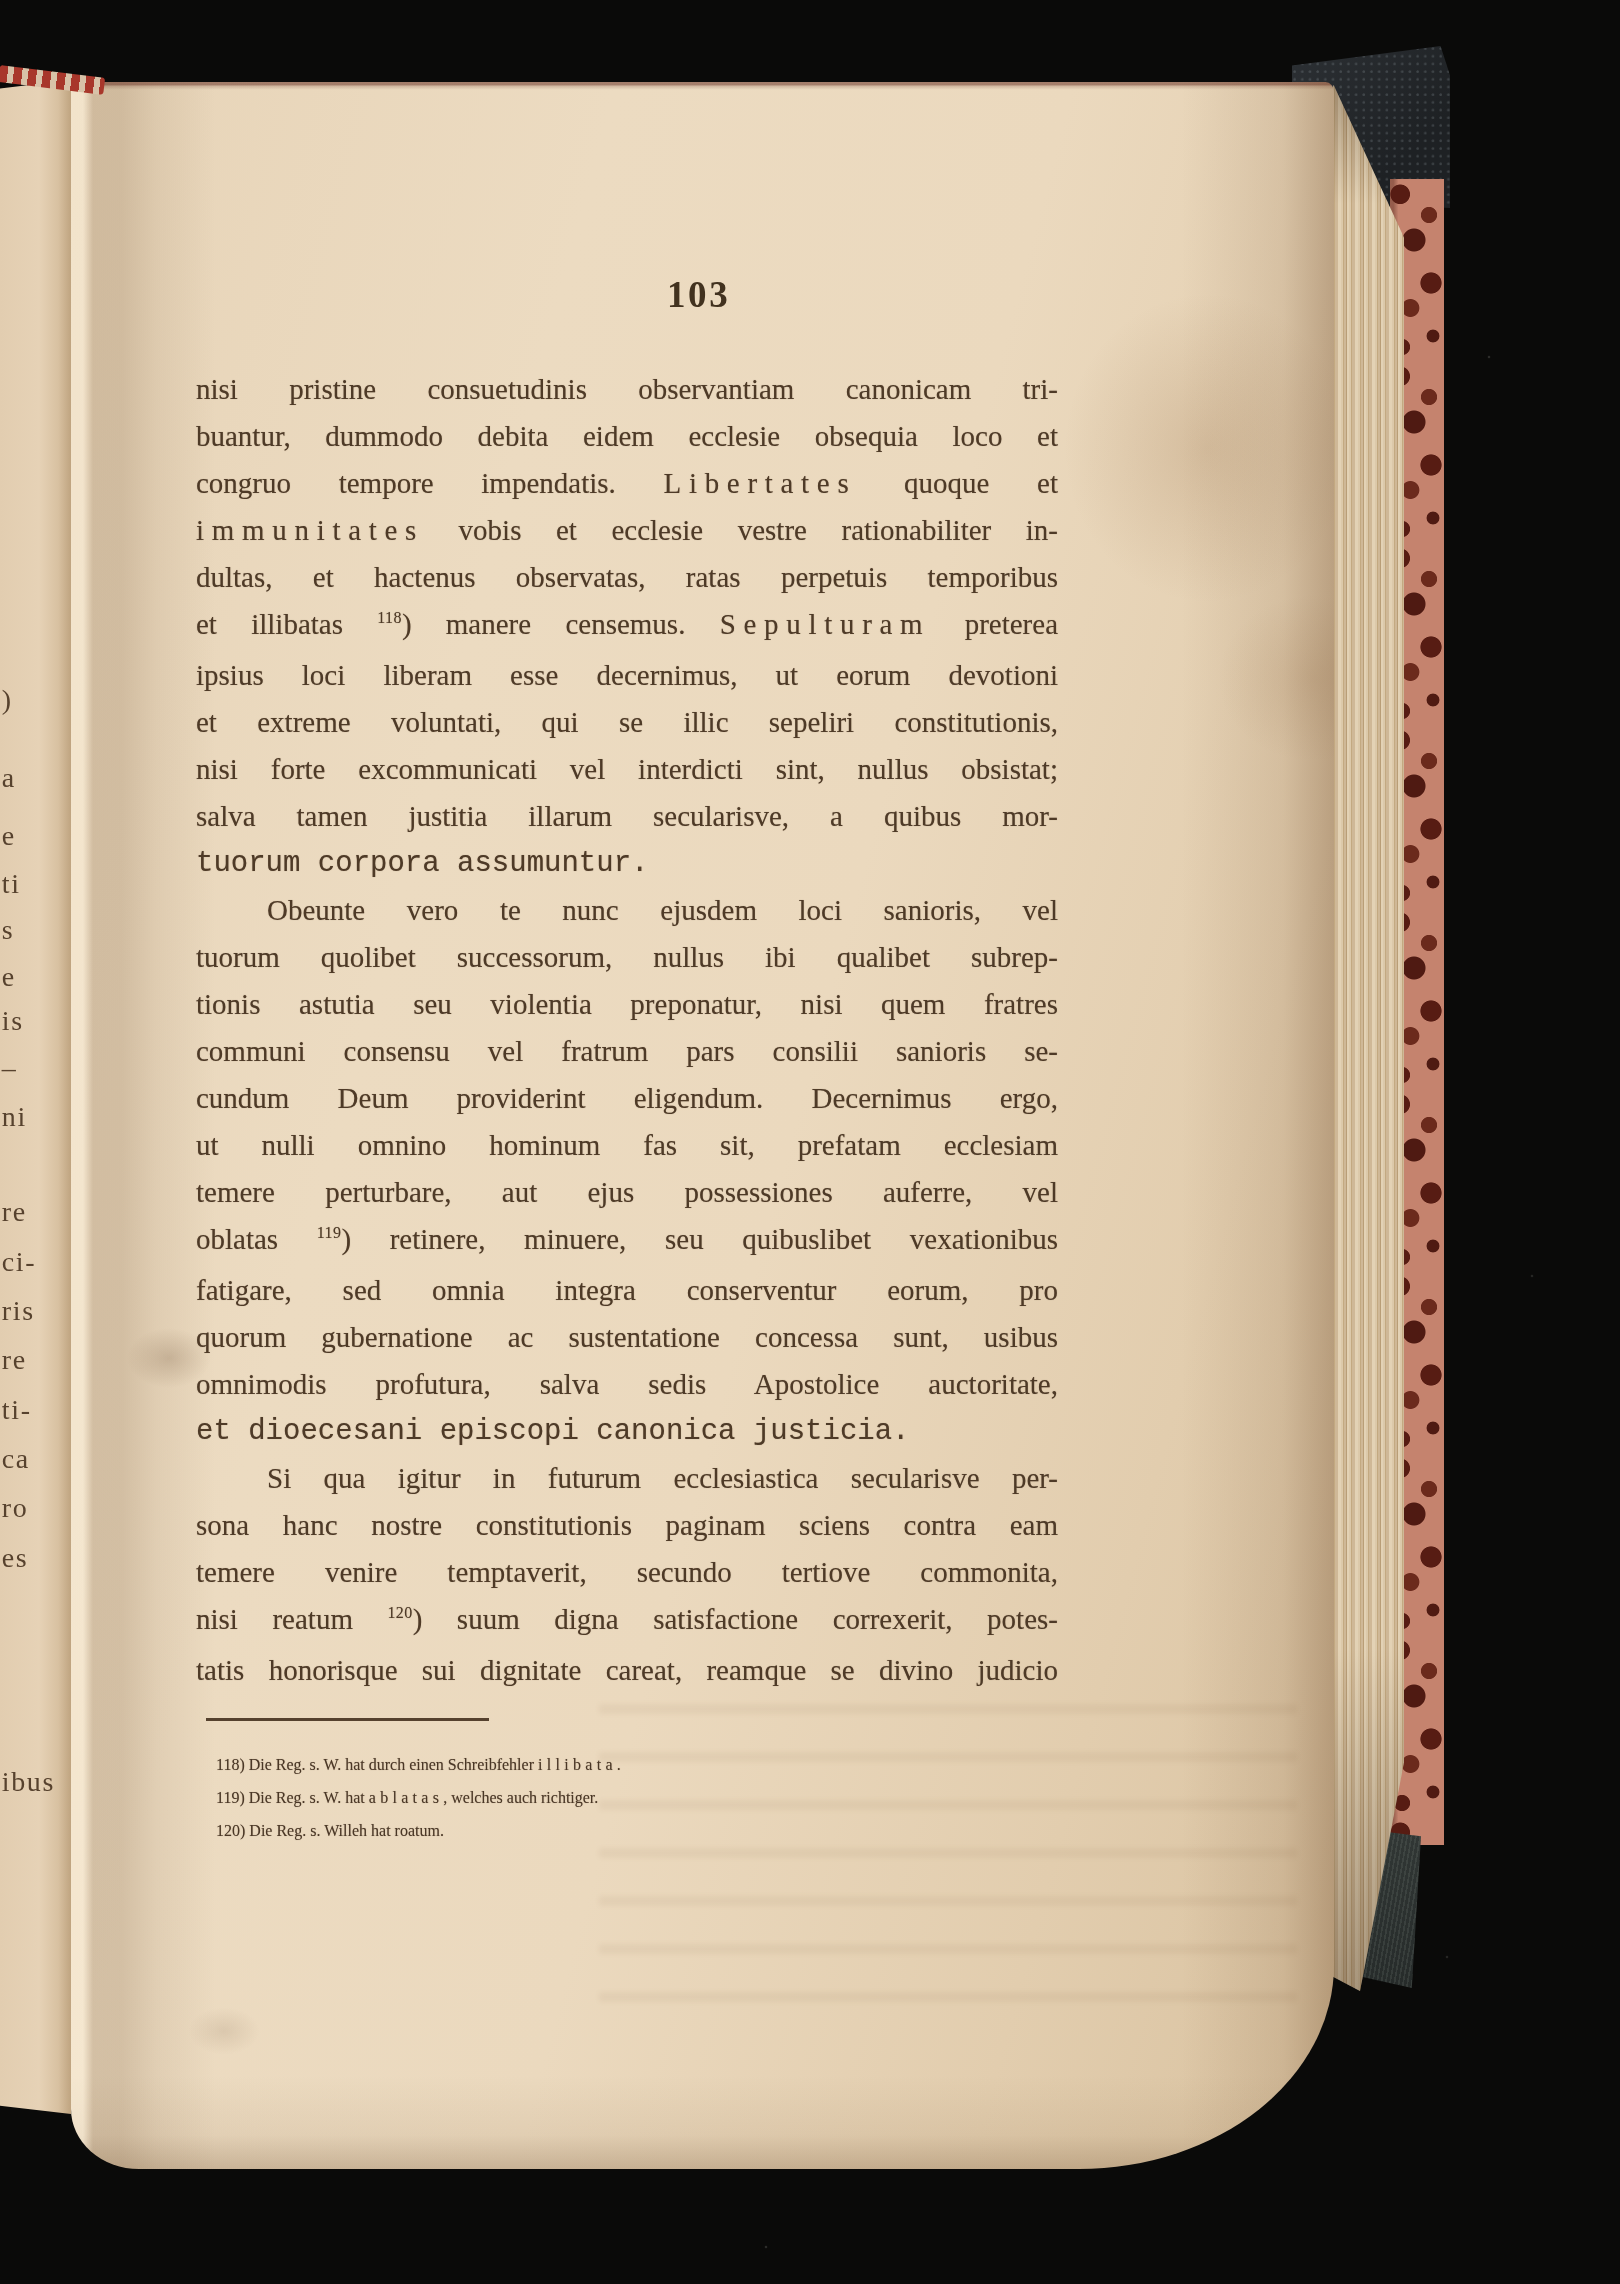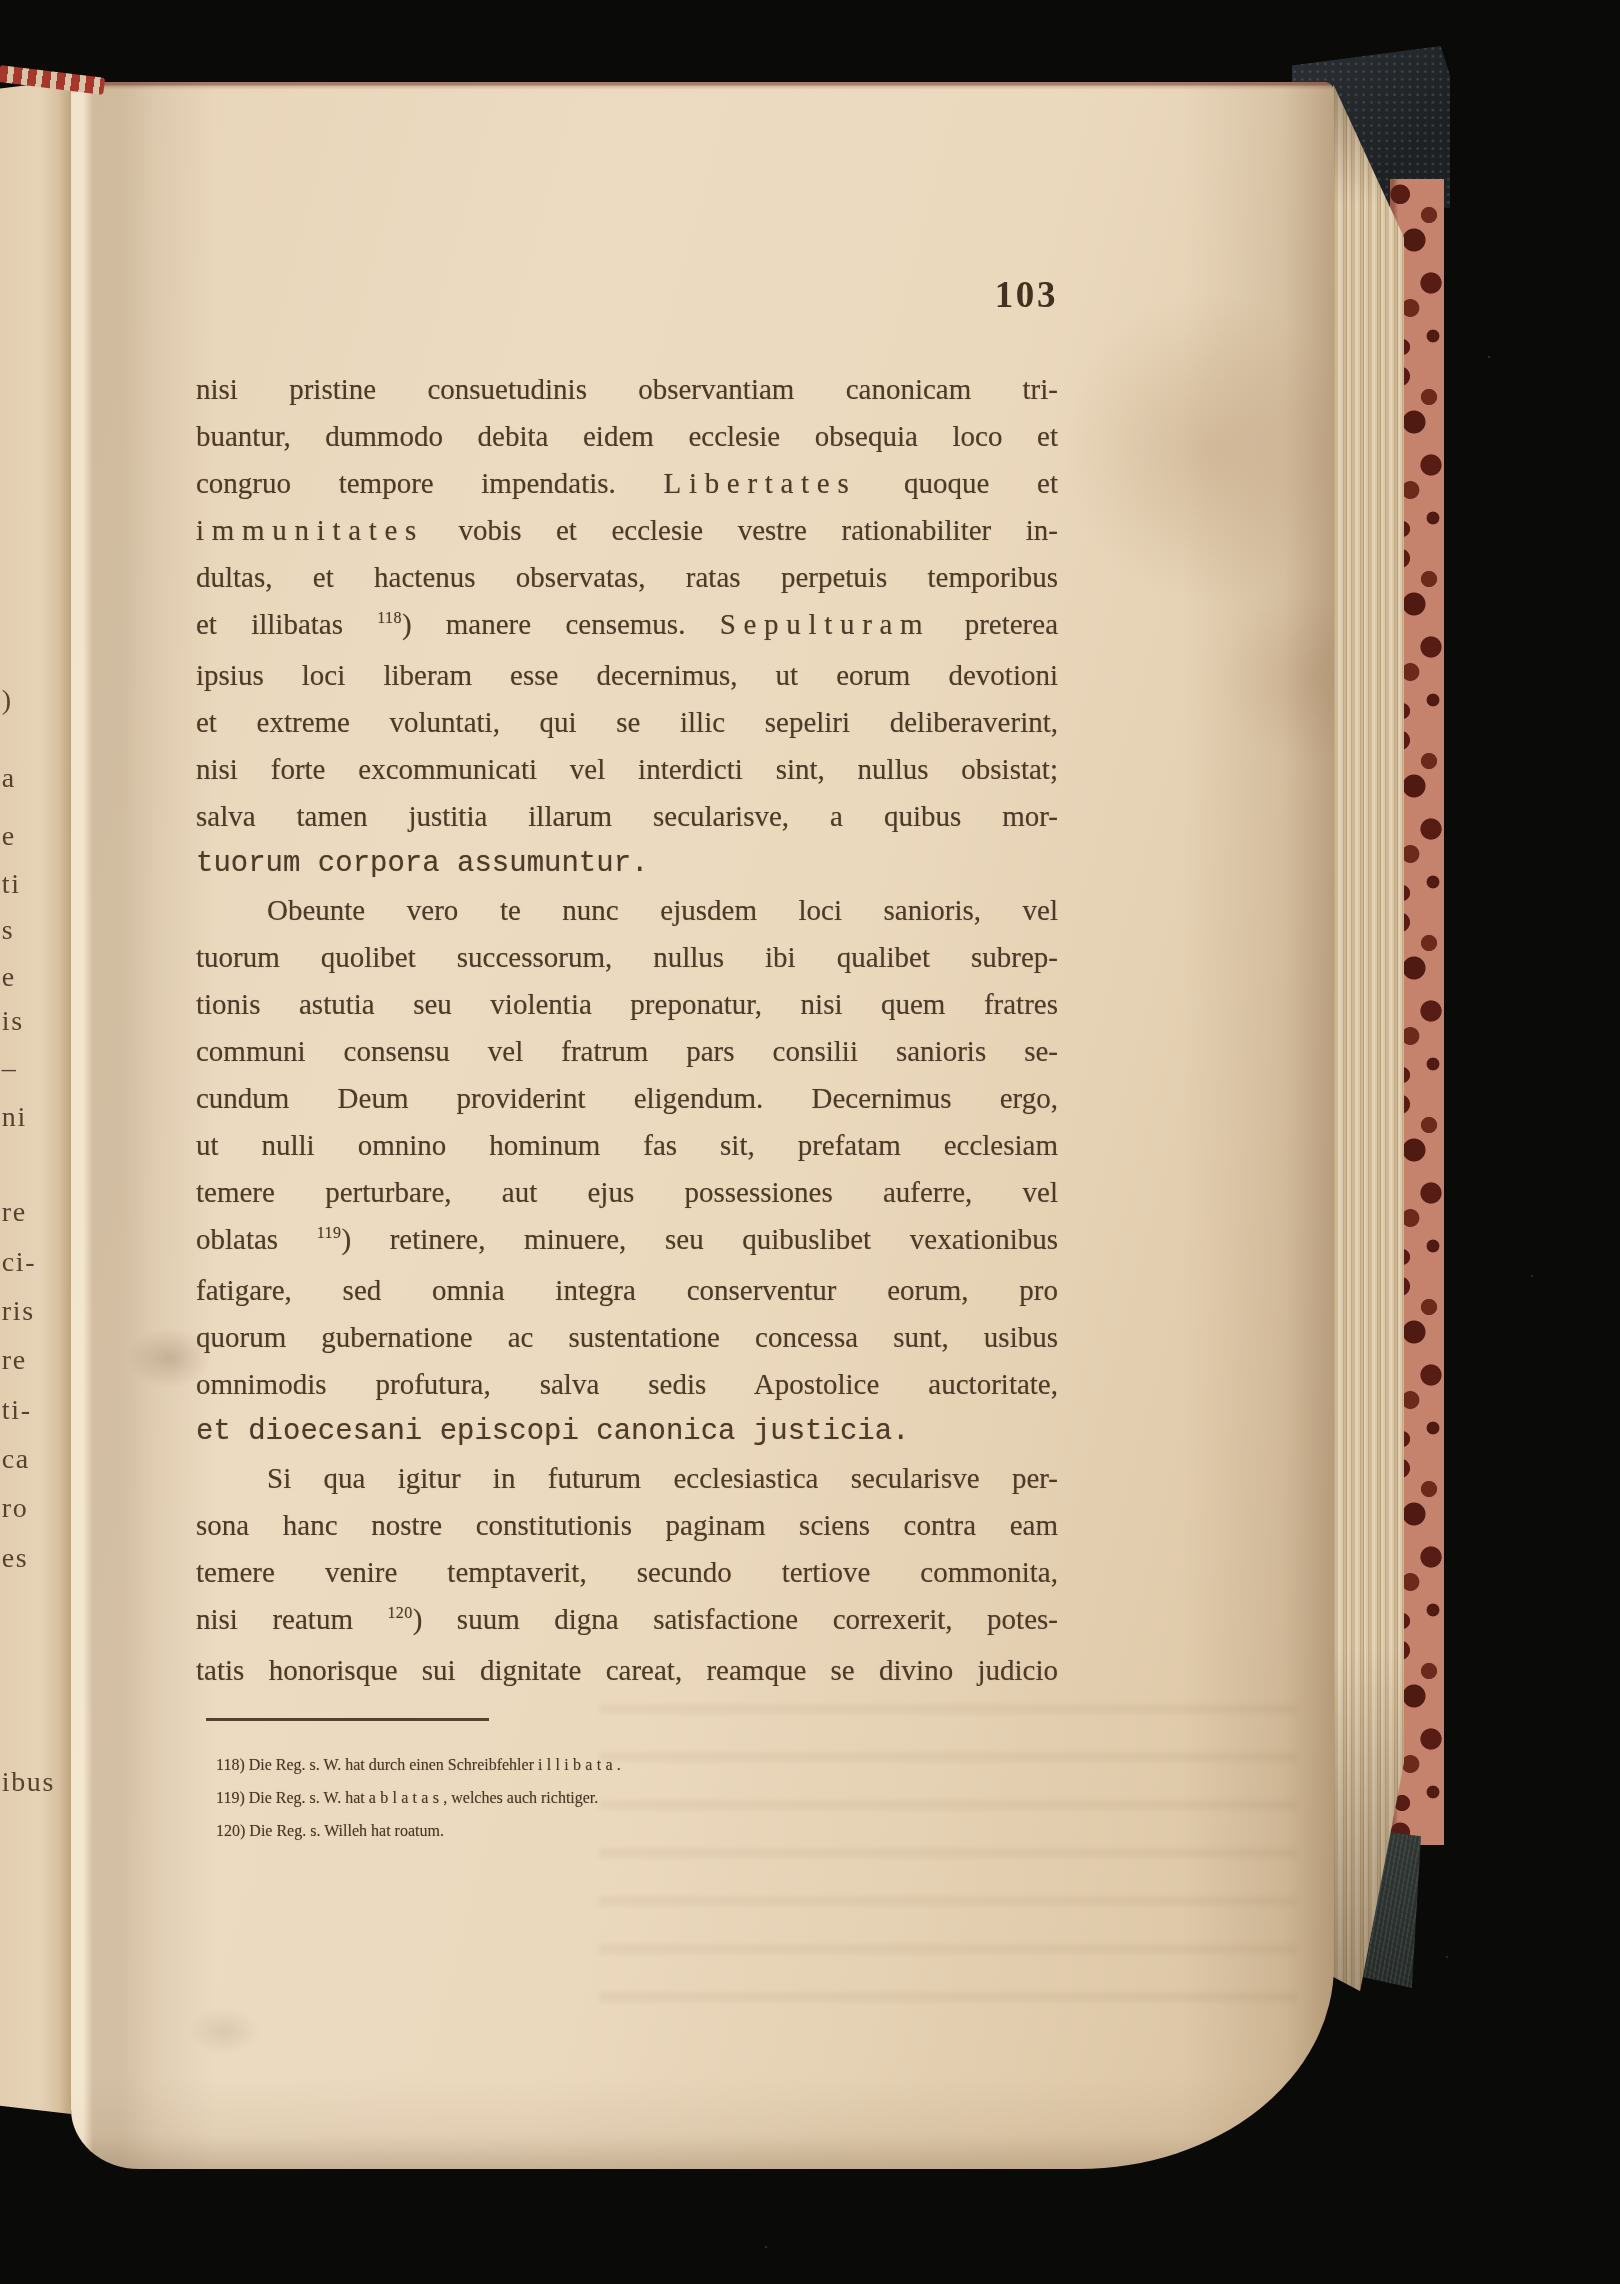--- a/index.html
+++ b/index.html
@@ -73,21 +73,21 @@
       linear-gradient(90deg, rgba(255,245,225,.45) 0 12px, rgba(124,94,62,.22) 22px 51px, rgba(124,94,62,.10) 85px, transparent 145px),
       linear-gradient(270deg, rgba(120,85,52,.38) 0, rgba(120,85,52,.14) 51px, transparent 153px),
       linear-gradient(0deg, rgba(110,78,46,.28) 0, rgba(110,78,46,.08) 34px, transparent 94px),
       radial-gradient(ellipse 204px 221px at 1136px 366px, rgba(140,98,58,.20), transparent 70%),
       radial-gradient(ellipse 136px 119px at 1242px 596px, rgba(140,98,58,.14), transparent 70%),
       radial-gradient(ellipse 60px 43px at 98px 1276px, rgba(95,65,40,.22), transparent 70%),
       radial-gradient(ellipse 51px 34px at 153px 1949px, rgba(95,65,40,.12), transparent 70%),
       linear-gradient(105deg,#e7d4b8 0%,#ecdbc1 30%,#ebd9be 55%,#e2cdae 80%,#d9c2a0 100%);
     color:var(--ink,#4e3a27);
   }
-  .pagenum{position:absolute;left:596px;top:194px;width:391px;text-align:right;
+  .pagenum{position:absolute;left:596px;top:194px;width:391px;
     font-size:37px;font-weight:700;letter-spacing:2.6px;color:#42321f;line-height:1;}
   .text-block{position:absolute;left:125px;top:284px;width:862px;}
   .line{line-height:47px;font-size:29px;text-align:justify;text-align-last:justify;
     text-shadow:0 0 0.9px rgba(79,59,39,.45);}
   .line.last{text-align-last:left;font-family:Liberation Mono, monospace;}
   .line.ind{padding-left:71px;}
   .sp{letter-spacing:7.7px;font-family:Liberation Serif, serif;}
   .sup{font-size:16px;position:relative;top:-11px;letter-spacing:0.4px;}
   .fn-rule{position:absolute;left:135px;top:1636px;width:283px;height:2.6px;background:#55412e;}
   .footnotes{position:absolute;left:145px;top:1666px;width:851px;}
@@ -133,21 +133,21 @@
 <div class="page">
   <div class="pagenum">103</div>
   <div class="text-block" id="text-block">
       <div class="line"><span>nisi pristine consuetudinis observantiam canonicam tri-</span></div>
       <div class="line"><span>buantur, dummodo debita eidem ecclesie obsequia loco et</span></div>
       <div class="line"><span>congruo tempore impendatis. </span><span class="sp">Libertates</span><span> quoque et</span></div>
       <div class="line"><span class="sp">immunitates</span><span> vobis et ecclesie vestre rationabiliter in-</span></div>
       <div class="line"><span>dultas, et hactenus observatas, ratas perpetuis temporibus</span></div>
       <div class="line"><span>et illibatas </span><span class="sup">118</span><span>) manere censemus. </span><span class="sp">Sepulturam</span><span> preterea</span></div>
       <div class="line"><span>ipsius loci liberam esse decernimus, ut eorum devotioni</span></div>
-      <div class="line"><span>et extreme voluntati, qui se illic sepeliri deliberaverint,</span></div>
+      <div class="line"><span>et extreme voluntati, qui se illic sepeliri constitutionis,</span></div>
       <div class="line"><span>nisi forte excommunicati vel interdicti sint, nullus obsistat;</span></div>
       <div class="line"><span>salva tamen justitia illarum secularisve, a quibus mor-</span></div>
       <div class="line last"><span>tuorum corpora assumuntur.</span></div>
       <div class="line ind"><span>Obeunte vero te nunc ejusdem loci sanioris, vel</span></div>
       <div class="line"><span>tuorum quolibet successorum, nullus ibi qualibet subrep-</span></div>
       <div class="line"><span>tionis astutia seu violentia preponatur, nisi quem fratres</span></div>
       <div class="line"><span>communi consensu vel fratrum pars consilii sanioris se-</span></div>
       <div class="line"><span>cundum Deum providerint eligendum. Decernimus ergo,</span></div>
       <div class="line"><span>ut nulli omnino hominum fas sit, prefatam ecclesiam</span></div>
       <div class="line"><span>temere perturbare, aut ejus possessiones auferre, vel</span></div>

